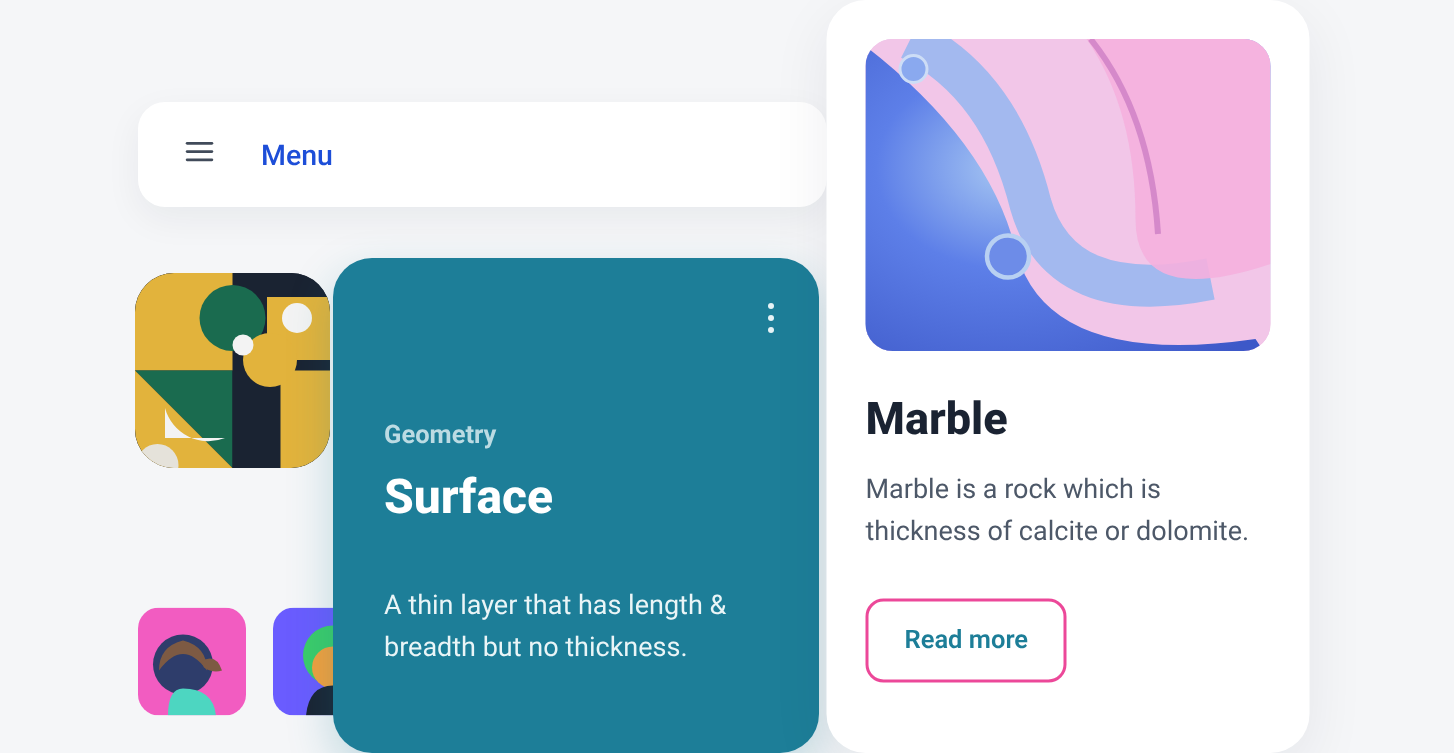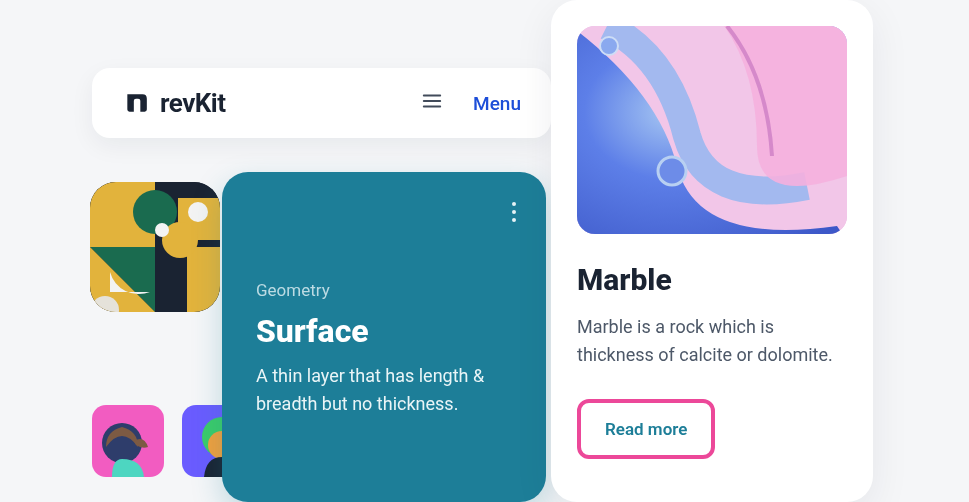--- a/index.html
+++ b/index.html
@@ -95,25 +95,26 @@
       width: 4px;
       height: 4px;
       border-radius: 50%;
       background: #e6f3f6;
     }
     .card-blue .category {
       font-size: 17px;
       color: #bcdbe3;
       margin-top: 68px;
       margin-bottom: 12px;
+      font-weight: bold;
     }
     .card-blue .title {
       font-size: 32px;
       font-weight: 800;
-      margin-bottom: 12px;
+      margin-bottom: 40px;
     }
     .card-blue .desc {
       font-size: 18px;
       line-height: 1.55;
       color: #eaf5f7;
     }
 
     .card-white {
       position: absolute;
       top: 0;
@@ -141,40 +142,32 @@
     }
     .card-white .desc2 {
       font-size: 18px;
       line-height: 1.55;
       color: #4d5868;
       margin-bottom: 30px;
     }
     .read-more {
       display: inline-block;
       padding: 16px 24px;
-      border: 4px solid #ec4899;
+      border: 2px solid #ec4899;
       border-radius: 12px;
       color: #1d7e98;
       font-size: 17px;
       font-weight: 600;
       cursor: pointer;
     }
   </style>
 </head>
 <body>
 
 <div class="header">
-  <div class="brand">
-    <span class="brand-mark">
-      <svg viewBox="0 0 24 24" width="26" height="26" fill="#1a2332">
-        <path d="M4 4 L4 18 Q4 20 6 20 L10 20 L10 10 Q10 8 12 8 L14 8 Q16 8 16 10 L16 20 L20 20 Q22 20 22 18 L22 8 Q22 4 18 4 Z"></path>
-      </svg>
-    </span>
-    <span class="brand-name">revKit</span>
-  </div>
   <div class="menu-toggle">
     <span>
       <svg viewBox="0 0 24 24" width="22" height="22" stroke="#414b5a" stroke-width="2" fill="none" stroke-linecap="round">
         <line x1="3" y1="6" x2="21" y2="6"></line>
         <line x1="3" y1="12" x2="21" y2="12"></line>
         <line x1="3" y1="18" x2="21" y2="18"></line>
       </svg>
     </span>
     <span class="menu-label">Menu</span>
   </div>

